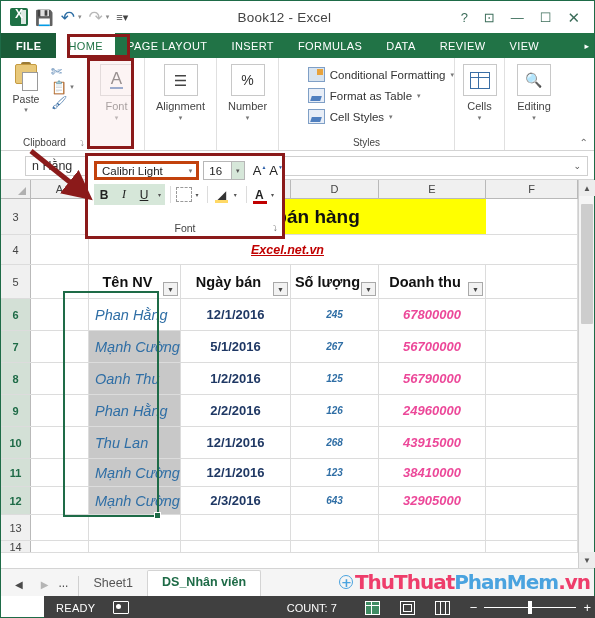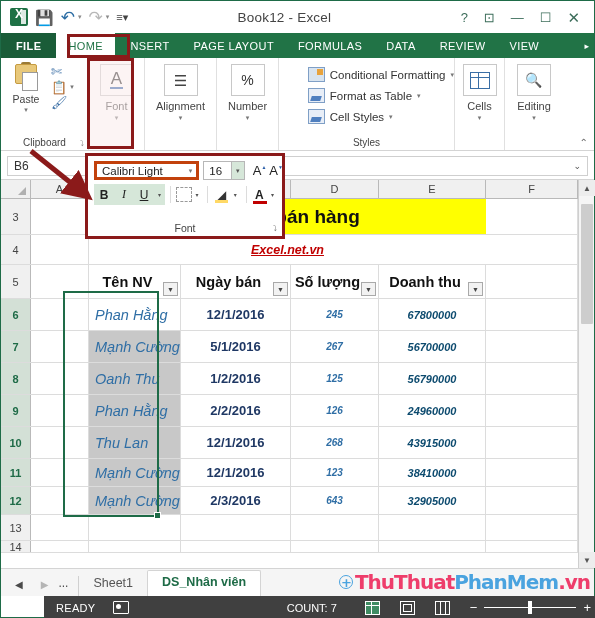--- a/index.html
+++ b/index.html
@@ -215,21 +215,21 @@
     background: #f2f2f2; border: 1px solid #a9a9a9;
     display: flex; align-items: center; justify-content: center;
     font-size: 7px; color: #444;
   }
   .nv { font-style: italic; font-size: 14.5px; color: #2f6ea5; }
   .nv.selbg { background: #c8c8c8; }
   .dt { justify-content: center; font-weight: bold; font-size: 13px; color: #1f3864; }
   .num { justify-content: center; font-style: italic; font-weight: bold;
          font-size: 10px; color: #2f6ea5; }
   .rev { justify-content: center; font-style: italic; font-weight: bold;
-         font-size: 11px; color: #0c4a6e; }
+         font-size: 13px; color: #ec4899; }
 
   
   .sel-outline {
     position: absolute; left: 62px; top: 92px; width: 96px; height: 226px;
     border: 2px solid #1e6b47; pointer-events: none; box-sizing: border-box;
   }
   .sel-handle {
     position: absolute; left: 153px; top: 313px; width: 7px; height: 7px;
     background: #1e6b47; border: 1px solid #fff;
   }
@@ -381,22 +381,22 @@
       <span class="win-btn">⊡</span>
       <span class="win-btn">—</span>
       <span class="win-btn">☐</span>
       <span class="win-btn close">✕</span>
     </div>
   </div>
 
   <div class="tabbar">
     <div class="tab-file">FILE</div>
     <div class="tab active">HOME</div>
+    <div class="tab">PAGE LAYOUT</div>
     <div class="tab">INSERT</div>
-    <div class="tab">PAGE LAYOUT</div>
     <div class="tab">FORMULAS</div>
     <div class="tab">DATA</div>
     <div class="tab">REVIEW</div>
     <div class="tab">VIEW</div>
     <div class="tab-overflow">▸</div>
   </div>
 
   <div class="ribbon">
 
     <div class="grp grp-clipboard">
@@ -495,21 +495,20 @@
           </div>
         <div class="bigbtn-lbl">Editing</div>
         <div class="bigbtn-caret">▾</div>
       </div>
     </div>
 
     <div class="ribbon-collapse">⌃</div>
   </div>
 
   <div class="fbar">
-    <div class="namebox">B6</div>
     <div class="fx-sep"></div>
     <div class="formula-in">
       <span>n Hằng</span>
       <span class="formula-caret">⌄</span>
     </div>
   </div>
 
   <div class="colhdr">
     <div class="corner"></div>
     <div class="ch ch-A">A</div>

